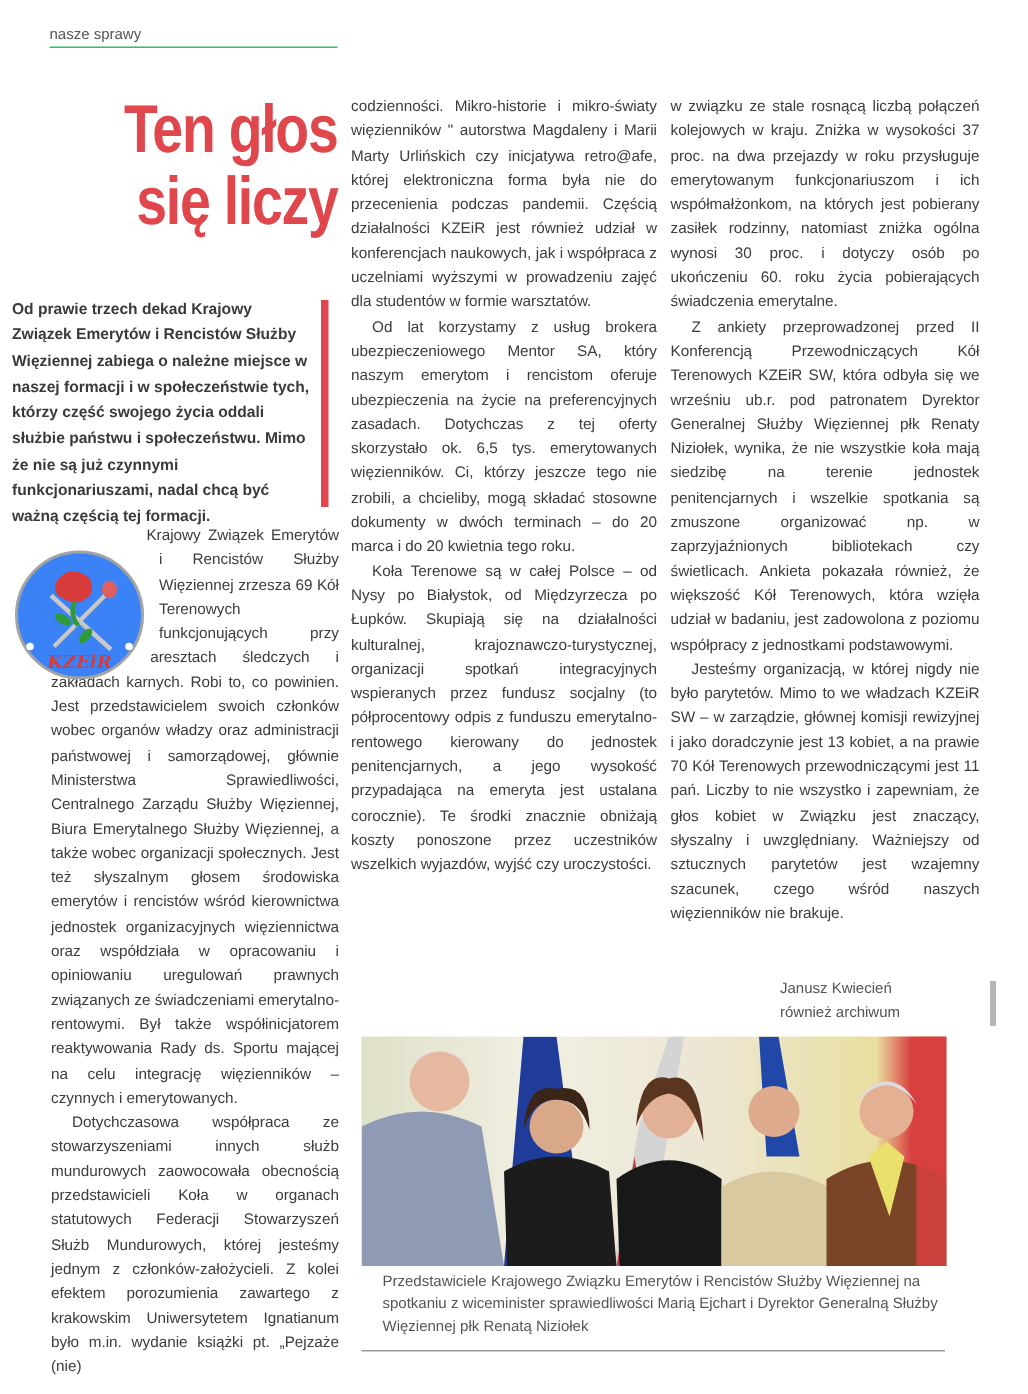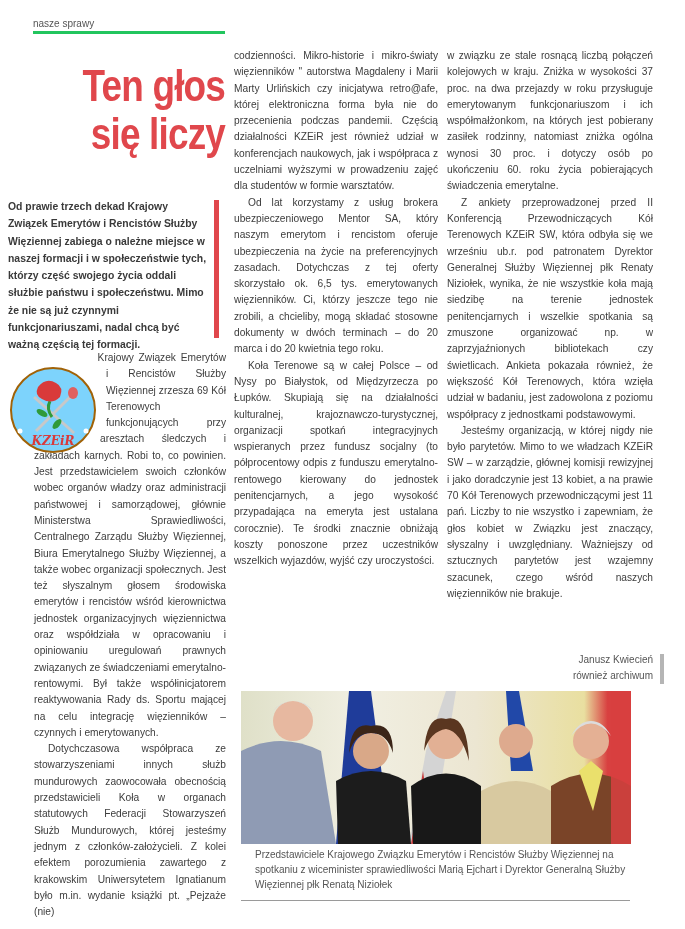--- a/index.html
+++ b/index.html
@@ -2,52 +2,52 @@
 <html><head>
 <meta charset="utf-8">
 <style>
   html, body { margin:0; padding:0; }
   body {
     width:685px; height:929px; background:#ffffff; position:relative; overflow:hidden;
     font-family: "Liberation Sans", "DejaVu Sans", sans-serif; color:#3a3a3a;
   }
   .section-label {
     position:absolute; left:33px; top:18px; width:192px;
-    font-size:10px; color:#555; border-bottom:3px solid #22c55e; padding-bottom:2px;
+    font-size:10px; color:#555; border-bottom:1px solid #22c55e; padding-bottom:2px;
   }
   .headline {
     position:absolute; left:50px; top:62px; width:175px; text-align:right;
     font-family: "Liberation Sans", sans-serif; font-weight:bold; color:#e0474c;
     font-size:45px; line-height:48px; letter-spacing:-1px;
     transform: scaleX(0.82); transform-origin: right top;
   }
   .lead {
     position:absolute; left:8px; top:198px; width:200px; text-align:left;
     font-weight:bold; font-size:10.4px; line-height:17.3px; color:#3a3a3a;
   }
   .lead-bar {
     position:absolute; left:214px; top:200px; width:5px; height:138px; background:#e0474c;
   }
   .logo {
     position:absolute; left:10px; top:367px; width:86px; height:86px; border-radius:50%;
-    background:#7dd3fc; border:2px solid #a16207; box-sizing:border-box;
+    background:#3b82f6; border:2px solid #a3a3a3; box-sizing:border-box;
   }
   .logo svg { position:absolute; left:0; top:0; }
   .col {
     position:absolute; font-size:10.2px; line-height:16.3px; color:#3c3c3c;
     text-align:justify; hyphens:manual;
   }
   .col p { margin:0; }
   .col p.indent { text-indent:14px; }
   .col1 { left:34px; top:350px; width:192px; }
   .col1 .wrap { float:left; width:72px; height:100px; shape-outside:circle(50%); }
-  .col2 { left:234px; top:48px; width:204px; }
-  .col3 { left:447px; top:48px; width:206px; }
+  .col2 { left:234px; top:64px; width:204px; }
+  .col3 { left:447px; top:64px; width:206px; }
   .signature {
-    position:absolute; left:520px; top:652px; width:133px; text-align:right;
+    position:absolute; left:520px; top:652px; width:133px; text-align:left;
     font-size:10px; line-height:16px; color:#555;
   }
   .sig-bar { position:absolute; left:660px; top:654px; width:4px; height:30px; background:#b5b5b5; }
   .photo {
     position:absolute; left:241px; top:691px; width:390px; height:153px; overflow:hidden;
     background:linear-gradient(90deg,#dfe0c8 0%,#f1efe2 30%,#ece6d2 60%,#e9dfa0 88%,#d84040 94%,#d84040 100%);
   }
   .photo svg { position:absolute; left:0; top:0; }
   .caption {
     position:absolute; left:255px; top:847px; width:400px;

